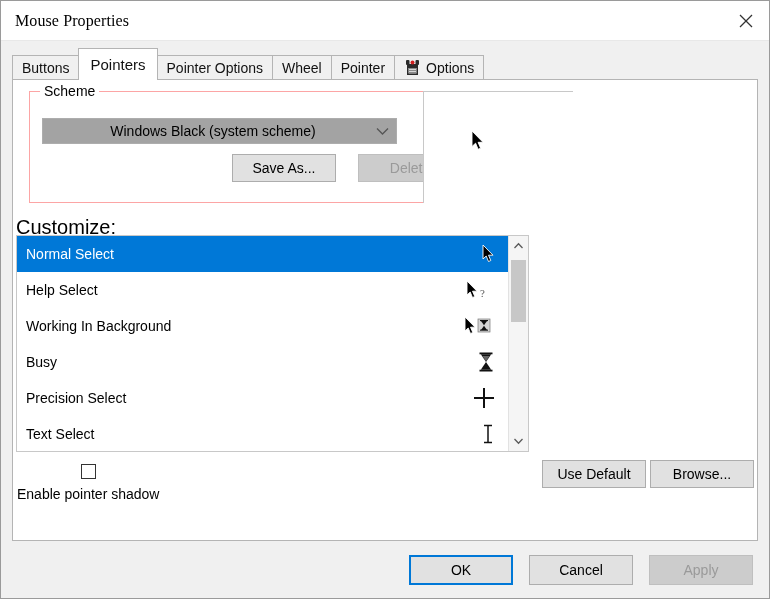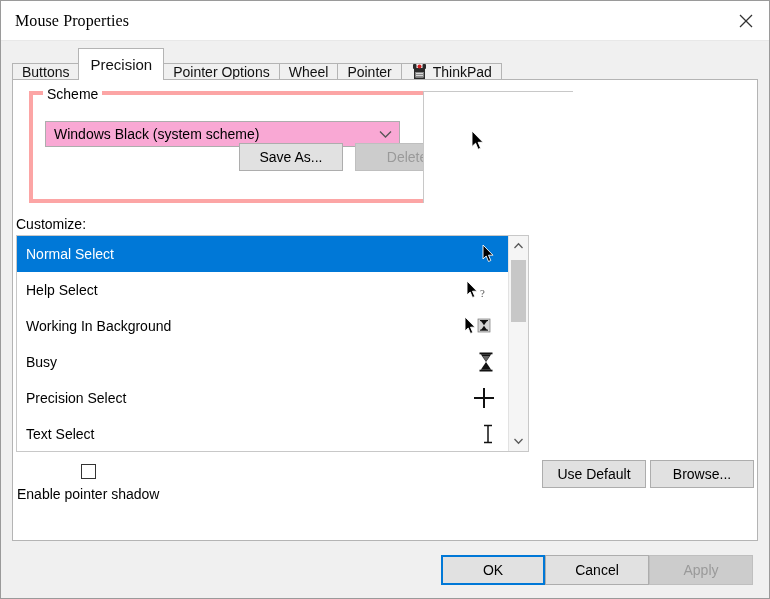--- a/index.html
+++ b/index.html
@@ -62,21 +62,21 @@
     height: 32px;
     min-height: 32px;
     margin-top: 6px;
     padding-left: 11px;
     display: flex;
     align-items: flex-end;
     box-sizing: border-box;
   }
   .tab {
     position: relative;
-    height: 16px;
+    height: 24px;
     padding: 0 9px;
     display: flex;
     align-items: center;
     gap: 5px;
     background: #f0f0f0;
     border: 1px solid #b4b4b4;
     border-bottom: none;
     box-sizing: border-box;
     font-size: 14px;
     color: #111111;
@@ -113,58 +113,59 @@
     z-index: 1;
   }
 
   
   .groupbox {
     position: absolute;
     left: 16px;
     top: 11px;
     width: 446px;
     height: 112px;
-    border: 4px solid #fca5a5;
+    border: 1px solid #fca5a5;
     box-sizing: border-box;
   }
   .groupbox-label {
     position: absolute;
     left: 10px;
     top: -9px;
     background: #ffffff;
     padding: 0 4px;
     font-size: 14px;
     color: #000000;
   }
 
   .combobox {
     position: absolute;
     left: 12px;
     top: 26px;
     width: 355px;
     height: 26px;
-    background: #f9a8d4;
+    background: #a3a3a3;
     border: 1px solid #adadad;
     box-sizing: border-box;
     display: flex;
     align-items: center;
     padding: 0 6px 0 8px;
     font-size: 14px;
     color: #000000;
     cursor: default;
+    text-align: center;
   }
   .combobox .cb-value { flex: 1; white-space: nowrap; overflow: hidden; }
   .combobox .cb-arrow { display: flex; align-items: center; }
 
   .scheme-buttons {
     position: absolute;
     right: 12px;
-    top: 48px;
-    display: flex;
-    gap: 12px;
+    top: 62px;
+    display: flex;
+    gap: 22px;
   }
 
   
   .btn {
     height: 28px;
     min-width: 104px;
     background: #e1e1e1;
     border: 1px solid #adadad;
     box-sizing: border-box;
     display: flex;
@@ -203,21 +204,21 @@
     position: absolute;
     left: 47px;
     top: 38px;
   }
 
   
   .customize-label {
     position: absolute;
     left: 3px;
     top: 136px;
-    font-size: 14px;
+    font-size: 20px;
     color: #000000;
   }
   .listbox {
     position: absolute;
     left: 3px;
     top: 155px;
     width: 513px;
     height: 217px;
     background: #ffffff;
     border: 1px solid #c8c8c8;
@@ -315,21 +316,21 @@
     display: flex;
     gap: 4px;
   }
 
   
   .dialog-buttons {
     flex: 1;
     display: flex;
     align-items: center;
     justify-content: flex-end;
-    gap: 0;
+    gap: 16px;
     padding-right: 16px;
   }
   .dialog-buttons .btn { min-width: 104px; height: 30px; }
 </style>
 </head>
 <body>
 
 <div class="window">
 
   <div class="titlebar">
@@ -340,21 +341,21 @@
         <line x1="13" y1="1" x2="1" y2="13" stroke="#333" stroke-width="1.2"></line>
       </svg>
     </div>
   </div>
 
   <div class="tabstrip">
     <div class="tab">
       <span>Buttons</span>
     </div>
     <div class="tab selected">
-      <span>Precision</span>
+      <span>Pointers</span>
     </div>
     <div class="tab">
       <span>Pointer Options</span>
     </div>
     <div class="tab">
       <span>Wheel</span>
     </div>
     <div class="tab">
       <span>Pointer</span>
     </div>
@@ -364,21 +365,21 @@
           <rect x="3" y="5" width="11" height="11" fill="#2b2b2b"></rect>
           <rect x="4.5" y="9" width="8" height="5.5" fill="#d8d8d8"></rect>
           <rect x="4.5" y="9" width="8" height="1" fill="#8a8a8a"></rect>
           <rect x="4.5" y="11" width="8" height="1" fill="#8a8a8a"></rect>
           <rect x="4.5" y="13" width="8" height="1" fill="#8a8a8a"></rect>
           <rect x="2" y="1" width="3.5" height="5" rx="1" fill="#2b2b2b"></rect>
           <rect x="11.5" y="1" width="3.5" height="5" rx="1" fill="#2b2b2b"></rect>
           <circle cx="8.5" cy="3.5" r="2" fill="#d02020"></circle>
         </svg>
       </span>
-      <span>ThinkPad</span>
+      <span>Options</span>
     </div>
   </div>
 
   <div class="tabpanel">
 
     <div class="groupbox">
       <div class="groupbox-label">Scheme</div>
 
       <div class="combobox">
         <span class="cb-value">Windows Black (system scheme)</span>

